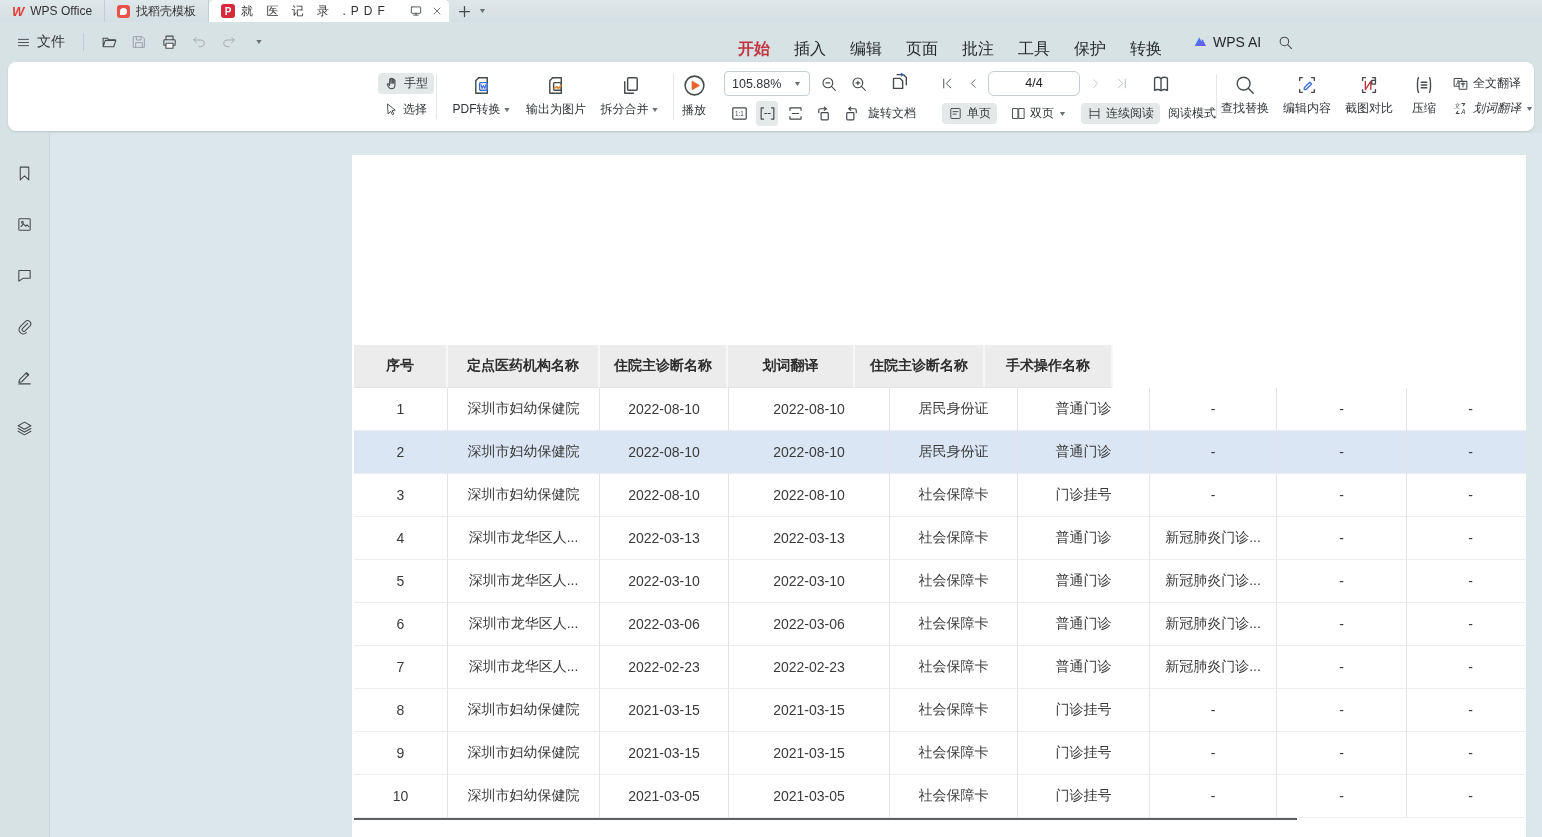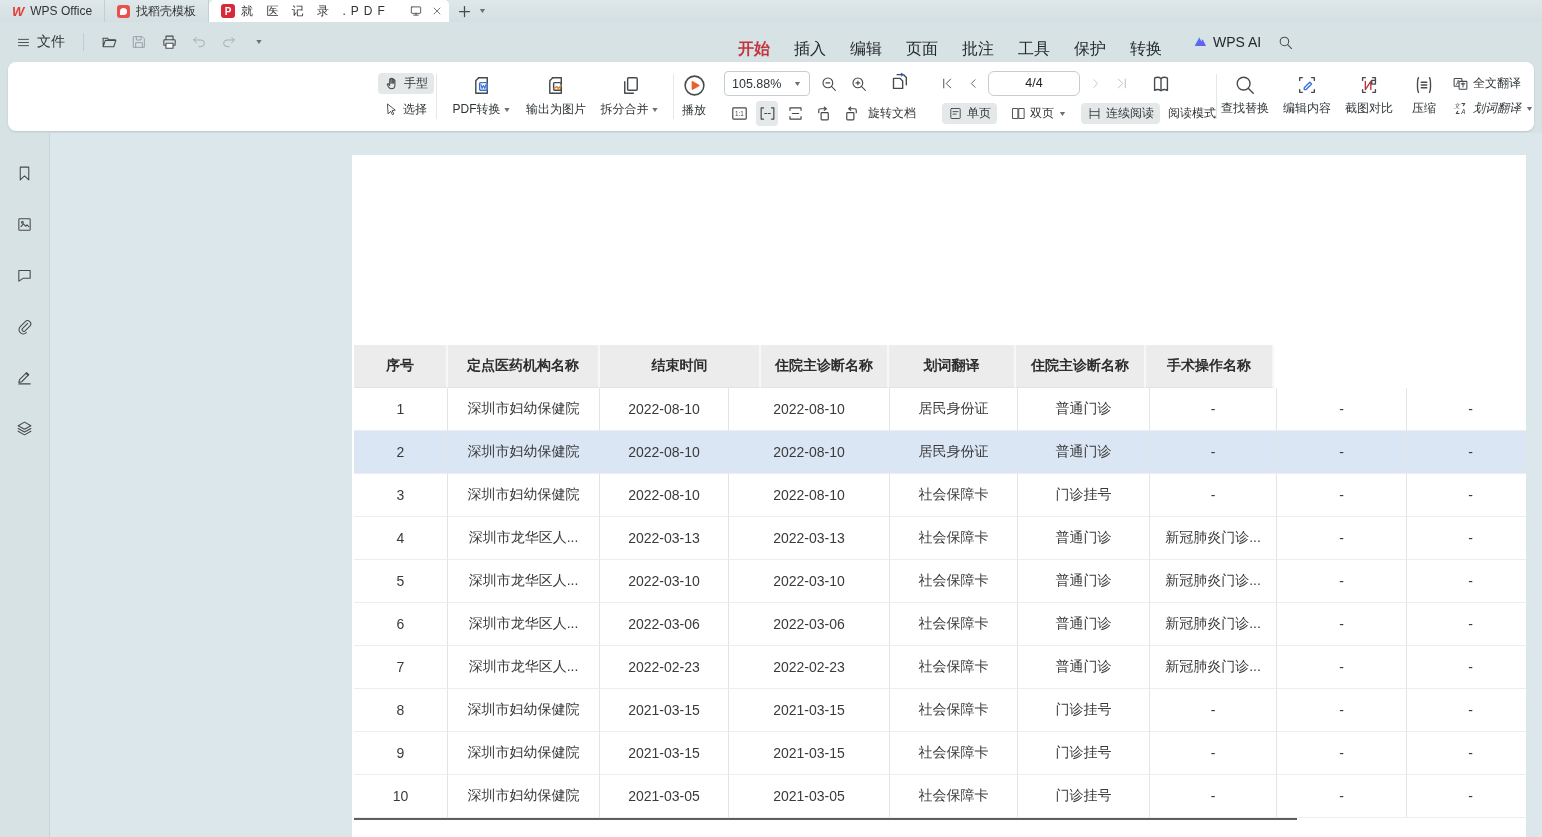--- a/index.html
+++ b/index.html
@@ -528,21 +528,20 @@
       </svg>
   </span>
 </div>
 
 <div class="docarea">
   <div class="page">
     <div class="ptable">
       <div class="trow thead">
           <div class="cell" style="width: 94px;">序号</div>
           <div class="cell" style="width: 152px;">定点医药机构名称</div>
-          <div class="cell" style="width: 161px;">结束时间</div>
           <div class="cell" style="width: 128px;">住院主诊断名称</div>
           <div class="cell" style="width: 127px;">划词翻译</div>
           <div class="cell" style="width: 130px;">住院主诊断名称</div>
           <div class="cell" style="width: 128px;">手术操作名称</div>
         </div>
       <div id="tbody">
           <div class="trow">
             <div class="cell" style="width: 94px;">1</div>
             <div class="cell" style="width: 152px;">深圳市妇幼保健院</div>
             <div class="cell" style="width: 129px;">2022-08-10</div>

